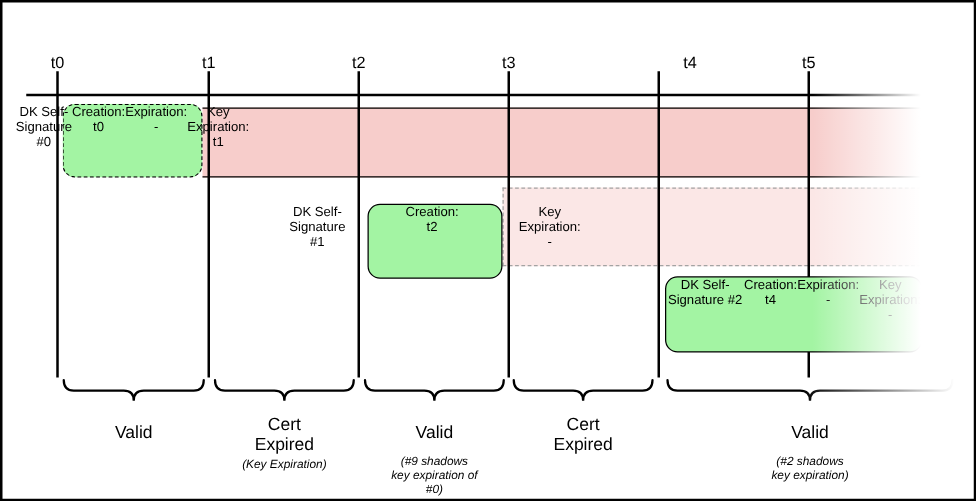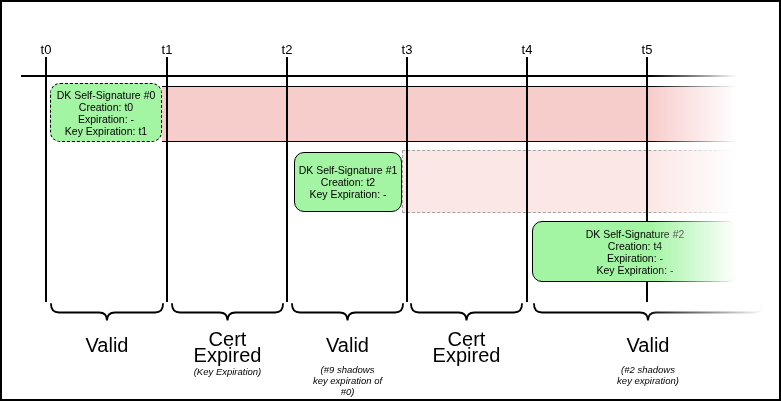--- a/index.html
+++ b/index.html
@@ -52,30 +52,29 @@
     background: var(--band2-fill, #fbe7e6);
     border: 1px dashed var(--band2-stroke, #a3a3a3);
   }
   
   .sigbox {
     position: absolute;
     background: var(--box-fill, #a3f4a3);
     border: 1.5px solid var(--box-stroke, #000);
     border-radius: 10px;
     display: flex;
-    flex-direction: column;
     justify-content: center;
     text-align: center;
     font-size: 10.5px;
     line-height: 12px;
     z-index: 3;
   }
   .sigbox.dashed { border-style: dashed; }
   .box0 { left: 48px;  top: 81px;  width: 112px; height: 59px; }
-  .box1 { left: 292px; top: 150px; width: 108px; height: 60px; }
+  .box1 { left: 292px; top: 161px; width: 108px; height: 60px; gap: 48px; }
   .box2 { left: 530px; top: 219px; width: 206px; height: 61px; }
   
   .fade-overlay {
     position: absolute;
     left: 648px; top: 3px;
     width: 117px; height: 295px;
     background: linear-gradient(to right, rgba(255,255,255,0) 0%, #ffffff 74%, #ffffff 100%);
     z-index: 4;
     pointer-events: none;
   }
@@ -88,21 +87,21 @@
     pointer-events: none;
   }
   
   .interval-label {
     position: absolute;
     top: 330px;
     width: 140px;
     text-align: center;
     z-index: 5;
   }
-  .lbl-main { font-size: 20px; line-height: 15.5px; }
+  .lbl-main { font-size: 14px; line-height: 15.5px; }
   .interval-label.valid-only .lbl-main { margin-top: 6px; }
   .lbl-sub  { font-size: 9.5px; line-height: 11px; margin-top: 3px; font-style: italic; }
   .interval-label.valid-only .lbl-sub { margin-top: 10px; }
   .il-1 { left: 35px; }
   .il-2 { left: 155.5px; }
   .il-3 { left: 275.5px; }
   .il-4 { left: 394.5px; }
   .il-5 { left: 576px; }
 </style>
 </head>
@@ -116,21 +115,21 @@
   <div class="axis-h"></div>
 
   <span class="tick-label" style="left:24px">t0</span>
   <div class="tick-line" style="left:43px"></div>
   <span class="tick-label" style="left:145px">t1</span>
   <div class="tick-line" style="left:164px"></div>
   <span class="tick-label" style="left:265px">t2</span>
   <div class="tick-line" style="left:284px"></div>
   <span class="tick-label" style="left:385px">t3</span>
   <div class="tick-line" style="left:404px"></div>
-  <span class="tick-label" style="left:505px">t4</span>
+  <span class="tick-label" style="left:530px">t4</span>
   <div class="tick-line" style="left:524px"></div>
   <span class="tick-label" style="left:625px">t5</span>
   <div class="tick-line" style="left:644px"></div>
 
   <div class="sigbox dashed box0">
     <div>DK Self-Signature #0</div>
     <div>Creation: t0</div>
     <div>Expiration: -</div>
     <div>Key Expiration: t1</div>
   </div>

